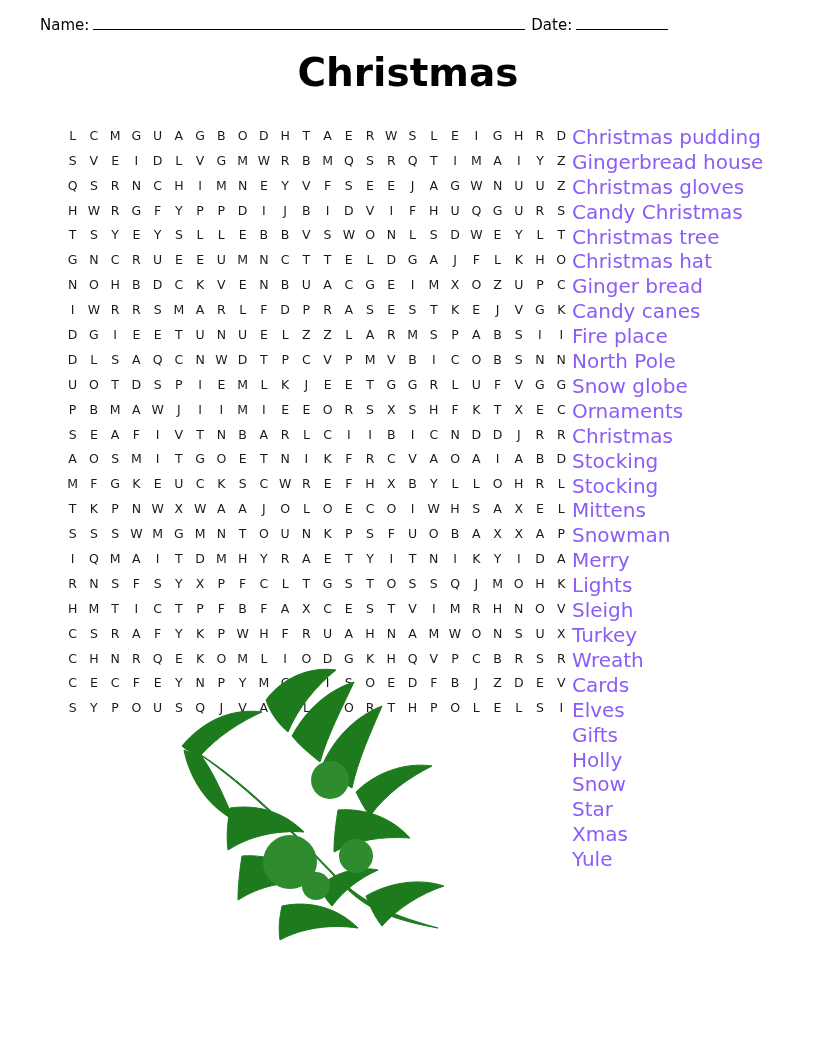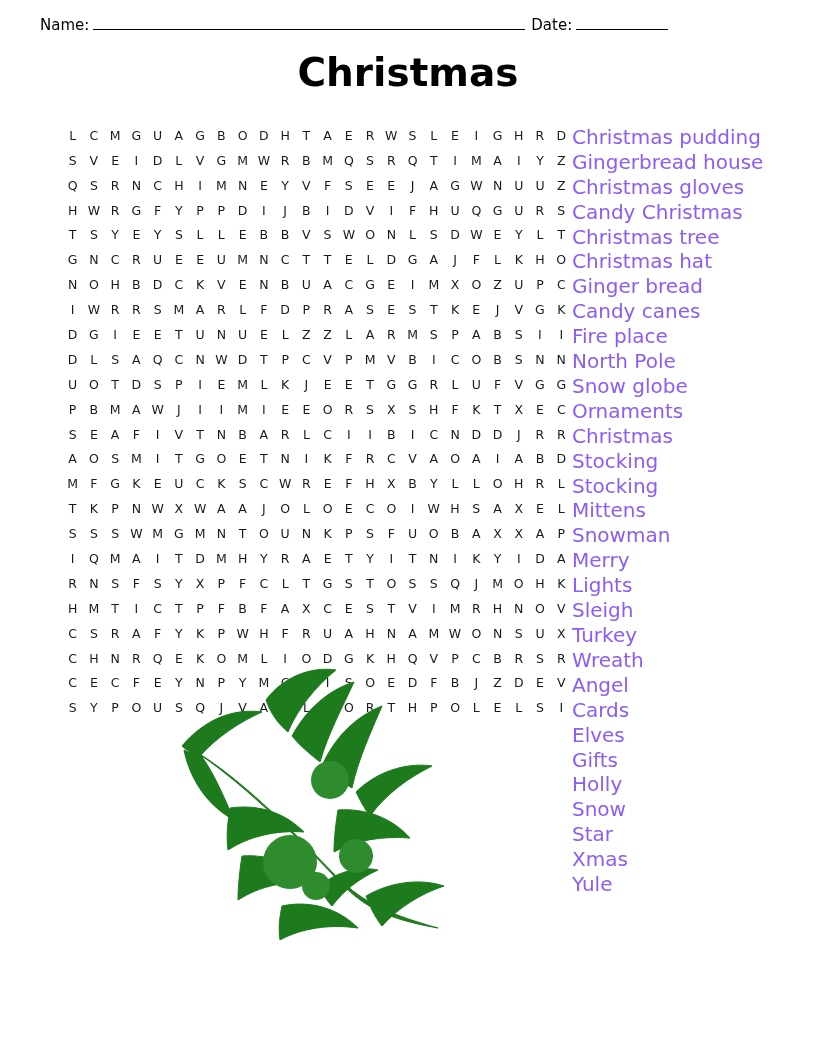--- a/index.html
+++ b/index.html
@@ -760,21 +760,20 @@
           <div class="word-item">Christmas</div>
           <div class="word-item">Stocking</div>
           <div class="word-item">Stocking</div>
           <div class="word-item">Mittens</div>
           <div class="word-item">Snowman</div>
           <div class="word-item">Merry</div>
           <div class="word-item">Lights</div>
           <div class="word-item">Sleigh</div>
           <div class="word-item">Turkey</div>
           <div class="word-item">Wreath</div>
-          <div class="word-item">Angel</div>
           <div class="word-item">Cards</div>
           <div class="word-item">Elves</div>
           <div class="word-item">Gifts</div>
           <div class="word-item">Holly</div>
           <div class="word-item">Snow</div>
           <div class="word-item">Star</div>
           <div class="word-item">Xmas</div>
           <div class="word-item">Yule</div>
         </div>
     </div>

